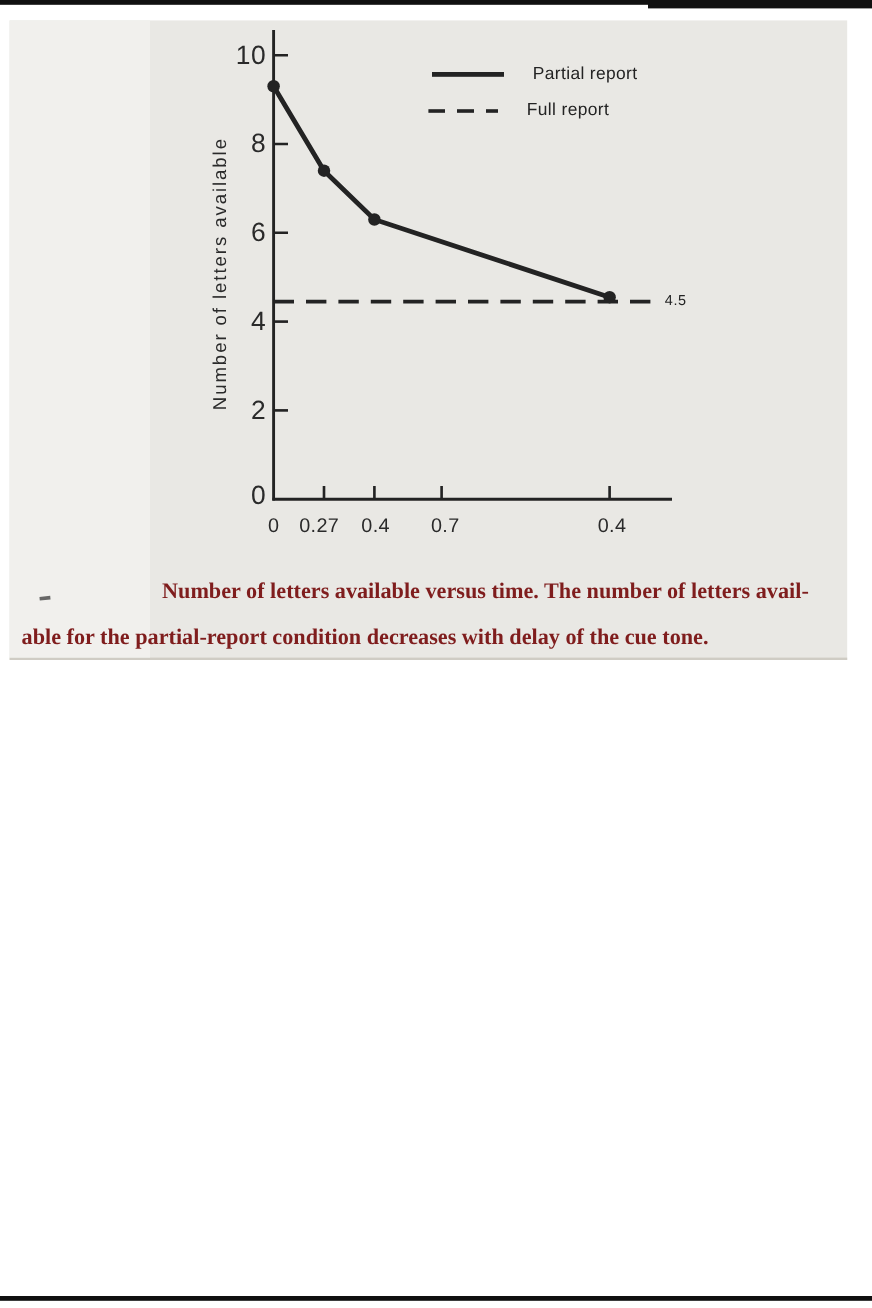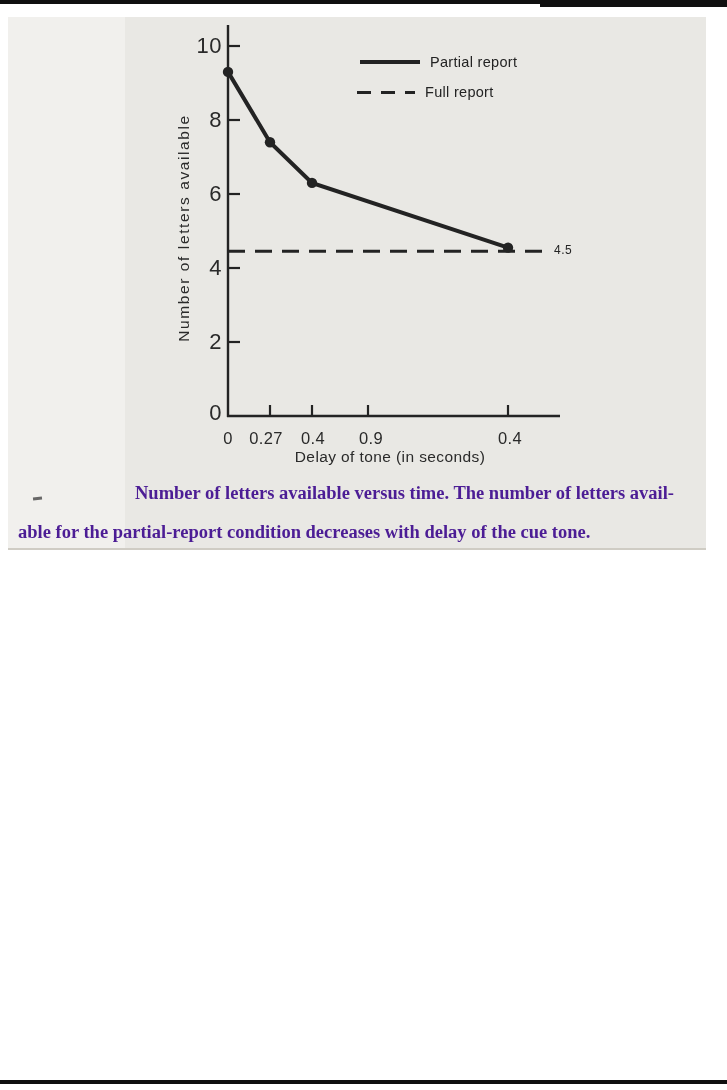--- a/index.html
+++ b/index.html
@@ -28,32 +28,32 @@
     font-size:16.5px;line-height:18px;letter-spacing:.3px;color:#2a2a2a;white-space:nowrap;
   }
   .y-title{
     position:absolute;left:28px;top:200px;width:300px;height:22px;text-align:center;
     transform:rotate(-90deg);font-size:15.5px;letter-spacing:1.6px;color:#2a2a2a;white-space:nowrap;
   }
   .x-title{
     position:absolute;left:232px;top:431px;width:300px;text-align:center;
     font-size:15.5px;letter-spacing:.4px;color:#2a2a2a;white-space:nowrap;
   }
-  .legend-row{position:absolute;display:flex;align-items:center;gap:10px;height:18px;
+  .legend-row{position:absolute;display:flex;align-items:center;gap:24px;height:18px;
     font-size:14.5px;letter-spacing:.3px;color:#232323;white-space:nowrap;}
   .legend-row.partial{left:352px;top:36px;}
   .legend-row.full{left:349px;top:66px;align-items:center;}
   .swatch-solid{width:60px;height:4px;background:#232323;}
   .swatch-dashed{width:58px;height:3px;
     background:repeating-linear-gradient(90deg,#232323 0 14px,transparent 14px 24px);}
   .ann45{position:absolute;left:546px;top:226px;font-size:12px;color:#242424;letter-spacing:.5px;}
 
   .cap{
     position:absolute;font-family:"Liberation Serif", serif;font-weight:700;
-    font-size:18.5px;line-height:22px;color:#4c1d95;white-space:nowrap;letter-spacing:0;
+    font-size:18.5px;line-height:22px;color:#7f1d1d;white-space:nowrap;letter-spacing:0;
   }
   .cap1{left:127px;top:465px;}
   .cap2{left:10px;top:488px;margin-top:16px;}
   .artifact{position:absolute;left:25px;top:480px;width:9px;height:3px;background:#3a3a3a;
     opacity:.75;transform:rotate(-6deg);}
 </style>
 </head>
 <body>
 
 <div class="rule-top"></div>
@@ -85,25 +85,24 @@
   <div class="ytick" style="top:20px">10</div>
   <div class="ytick" style="top:94px">8</div>
   <div class="ytick" style="top:168px">6</div>
   <div class="ytick" style="top:242px">4</div>
   <div class="ytick" style="top:316px">2</div>
   <div class="ytick" style="top:387px">0</div>
 
   <div class="xtick" style="left:220px">0</div>
   <div class="xtick" style="left:258px">0.27</div>
   <div class="xtick" style="left:305px">0.4</div>
-  <div class="xtick" style="left:363px">0.9</div>
+  <div class="xtick" style="left:363px">0.7</div>
   <div class="xtick" style="left:502px">0.4</div>
 
   <div class="y-title">Number of letters available</div>
-  <div class="x-title">Delay of tone (in seconds)</div>
 
   <div class="legend-row partial">
     <div class="swatch-solid"></div>
     <span>Partial report</span>
   </div>
   <div class="legend-row full">
     <div class="swatch-dashed"></div>
     <span>Full report</span>
   </div>
 

